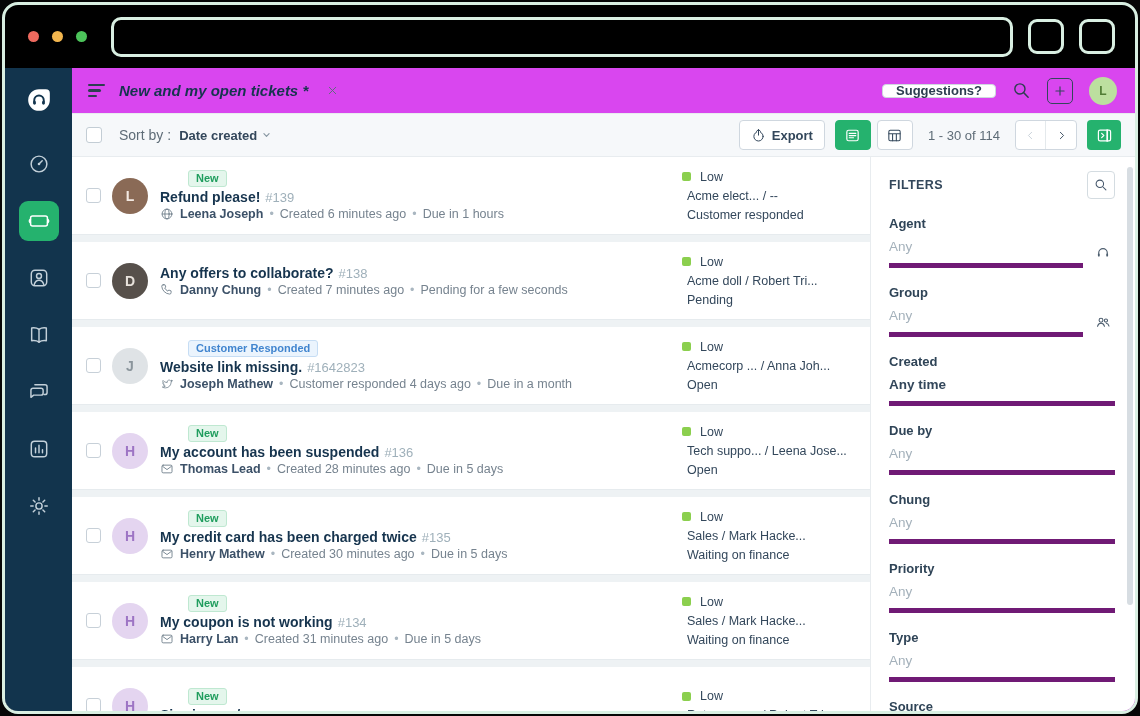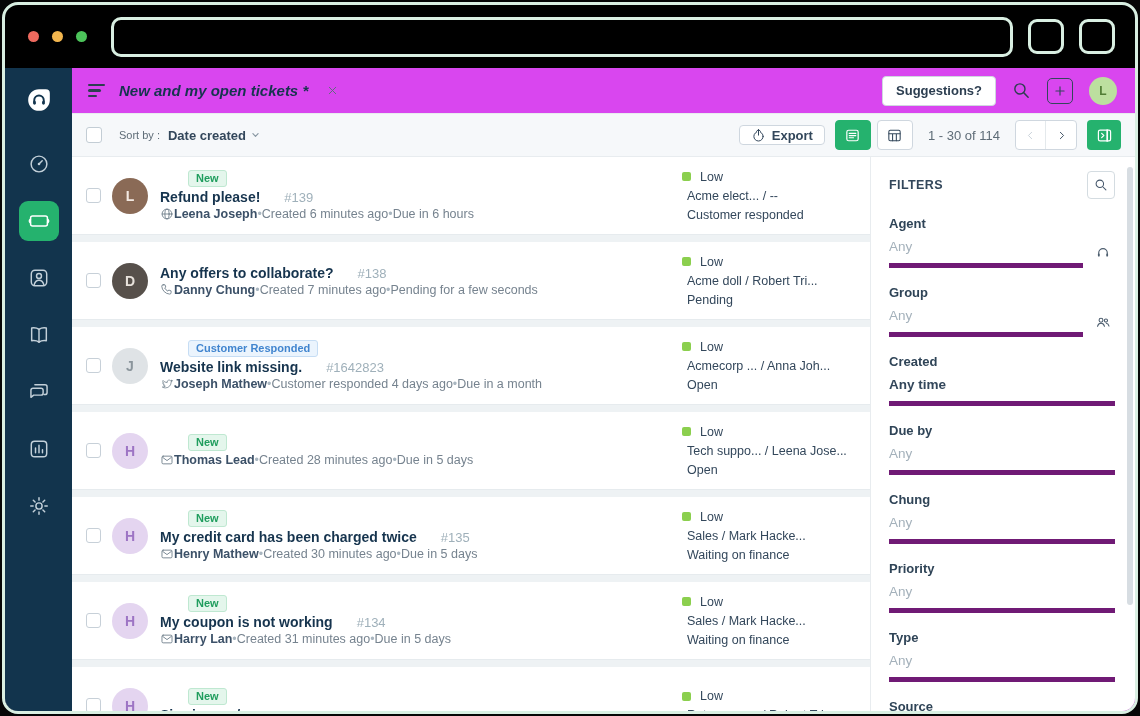--- a/index.html
+++ b/index.html
@@ -29,37 +29,37 @@
   .nav-item.active{background:var(--green);color:#fff;}
 
   .main{flex:1;display:flex;flex-direction:column;min-width:0;background:#d946ef;}
   .topbar{height:46px;flex:0 0 auto;border-bottom:1px solid var(--line);display:flex;align-items:center;padding:0 18px 0 16px;gap:14px;}
   .flt-icon{display:flex;flex-direction:column;gap:3px;}
   .flt-icon i{display:block;height:2.4px;background:#2c3e50;border-radius:2px;}
   .flt-icon i:nth-child(1){width:17px;} .flt-icon i:nth-child(2){width:13px;} .flt-icon i:nth-child(3){width:9px;}
   .page-title{font-size:15px;font-style:italic;font-weight:600;color:#16344e;white-space:nowrap;}
   .close-x{color:#5f6d7a;margin-left:4px;cursor:pointer;} .close-x svg{width:13px;height:13px;}
   .topbar-right{margin-left:auto;display:flex;align-items:center;gap:16px;}
-  .sugg-btn{height:30px;padding:0 13px;border:1px solid #cfd7df;border-radius:4px;background:#fff;
+  .sugg-btn{height:14px;padding:0 13px;border:1px solid #cfd7df;border-radius:4px;background:#fff;
     font-size:13px;font-weight:bold;color:#2c3e50;display:flex;align-items:center;cursor:pointer;}
   .search-top{color:#2c3e50;cursor:pointer;} .search-top svg{width:19px;height:19px;}
   .plus-btn{width:26px;height:26px;border:1.6px solid #33475b;border-radius:5px;color:#33475b;
     display:flex;align-items:center;justify-content:center;cursor:pointer;}
   .plus-btn svg{width:14px;height:14px;}
   .avatar-btn{width:28px;height:28px;border-radius:50%;background:var(--av-bg,#bcdf9f);color:var(--av-fg,#517d35);
     font-size:12px;font-weight:bold;display:flex;align-items:center;justify-content:center;cursor:pointer;}
 
   .toolbar{height:43px;flex:0 0 auto;background:#f6f8fa;border-bottom:1px solid var(--line);
     display:flex;align-items:center;padding:0 14px;gap:8px;}
   .cb{width:16px;height:16px;border:1px solid #c3cdd5;border-radius:3px;background:#fff;flex:0 0 auto;cursor:pointer;}
-  .sort-label{font-size:11px;color:#5e6c77;margin-left:9px;}
+  .sort-label{font-size:14px;color:#5e6c77;margin-left:9px;}
   .sort-value{font-size:13px;font-weight:bold;color:#33475b;display:flex;align-items:center;gap:5px;cursor:pointer;}
   .chev{color:#8796a1;} .chev svg{width:9px;height:8px;}
   .toolbar-right{margin-left:auto;display:flex;align-items:center;gap:10px;}
-  .export-btn{height:20px;background:#fff;border:1px solid #cfd7df;border-radius:4px;display:flex;align-items:center;
+  .export-btn{height:30px;background:#fff;border:1px solid #cfd7df;border-radius:4px;display:flex;align-items:center;
     gap:6px;padding:0 11px;font-size:13px;font-weight:bold;color:#33475b;cursor:pointer;}
   .export-btn svg{width:15px;height:15px;}
   .view-toggle{display:flex;gap:6px;}
   .vt{width:36px;height:30px;border-radius:4px;border:1px solid #cfd7df;background:#fff;color:#33475b;
     display:flex;align-items:center;justify-content:center;cursor:pointer;}
   .vt svg{width:17px;height:17px;}
   .vt.active{background:var(--green);border-color:var(--green);color:#fff;}
   .range{font-size:13px;color:#5e6c77;margin:0 5px;white-space:nowrap;}
   .pager{display:flex;border:1px solid #cfd7df;border-radius:4px;overflow:hidden;background:#fff;}
   .pg{width:30px;height:28px;display:flex;align-items:center;justify-content:center;cursor:pointer;}
@@ -75,24 +75,24 @@
   .ticket-row{background:#fff;height:78px;margin-bottom:7px;border-bottom:1px solid #e6ebee;
     display:flex;align-items:center;padding:0 8px 0 14px;cursor:pointer;}
   .row-cb{width:15px;height:15px;border:1px solid #c7d0d8;border-radius:3px;background:#fff;flex:0 0 auto;cursor:pointer;}
   .avatar{width:36px;height:36px;border-radius:50%;margin:0 12px 0 11px;flex:0 0 auto;
     display:flex;align-items:center;justify-content:center;font-size:14px;font-weight:bold;}
   .t-main{flex:1;min-width:0;display:flex;flex-direction:column;justify-content:center;gap:2px;}
   .badge{display:none;font-size:11px;font-weight:bold;padding:1px 7px 2px;border-radius:3px;width:fit-content;white-space:nowrap;margin-left:28px;}
   .badge.show{display:inline-block;}
   .badge.new{color:#1f9d5d;background:#e4f6ec;border:1px solid #bfe8d1;}
   .badge.responded{color:#4185cf;background:#ebf4fd;border:1px solid #c6ddf4;}
-  .t-title-line{display:flex;align-items:baseline;gap:24px;white-space:nowrap;overflow:hidden;}
+  .t-title-line{display:flex;align-items:baseline;gap:5px;white-space:nowrap;overflow:hidden;}
   .t-title{font-size:14px;font-weight:bold;color:#16344e;}
   .t-id{font-size:13px;color:#9fb0ba;}
-  .t-meta{display:flex;align-items:center;font-size:12.5px;color:var(--muted);white-space:nowrap;overflow:hidden;}
+  .t-meta{display:flex;align-items:center;gap:6px;font-size:12.5px;color:var(--muted);white-space:nowrap;overflow:hidden;}
   .t-meta .src{color:#6b7c88;flex:0 0 auto;} .t-meta .src svg{width:14px;height:14px;}
   .t-meta .req{font-weight:bold;color:#3c5168;}
   .dot{color:#a9b6c0;}
   .t-side{width:182px;flex:0 0 auto;display:flex;flex-direction:column;gap:5px;}
   .side-line{display:flex;align-items:center;gap:7px;font-size:12.5px;color:#33475b;white-space:nowrap;cursor:pointer;}
   .side-line .li{color:#5e6c77;flex:0 0 auto;display:flex;}
   .prio-dot{width:9px;height:9px;border-radius:2px;background:var(--prio);flex:0 0 auto;margin:0 2px;}
 
   .filters{width:265px;flex:0 0 auto;border-left:1px solid var(--line);background:#fff;position:relative;
     padding:14px 20px 0 18px;overflow:hidden;}
@@ -317,21 +317,21 @@
                     <svg viewBox="0 0 24 24" fill="none" stroke="currentColor" stroke-width="1.5" stroke-linecap="round" stroke-linejoin="round">
                       <circle cx="12" cy="12" r="8.4"></circle>
                       <path d="M3.6 12h16.8"></path>
                       <ellipse cx="12" cy="12" rx="3.6" ry="8.4"></ellipse>
                     </svg>
                   </span>
         <span class="req">Leena Joseph</span>
       <span class="dot">•</span>
                   <span>Created 6 minutes ago</span>
                   <span class="dot">•</span>
-                  <span>Due in 6 hours</span>
+                  <span>Due in 1 hours</span>
                 </div>
     </div>
     <div class="t-side">
       <div class="side-line">
         <span class="prio-dot"></span>
         <span>Low</span>
         <span class="chev"></span>
       </div>
       <div class="side-line">
         <span class="li"></span>
@@ -423,20 +423,24 @@
         <span>Open</span>
         <span class="chev"></span>
       </div>
     </div>
   </div>
             <div class="ticket-row">
     <span class="row-cb"></span>
     <span class="avatar" style="background: rgb(228, 213, 240); color: rgb(157, 116, 196);">H</span>
     <div class="t-main">
       <span class="badge show new">New</span>
+      <div class="t-title-line">
+        <span class="t-title">My account has been suspended</span>
+        <span class="t-id">#136</span>
+      </div>
       <div class="t-meta">
         <span class="src">
                     <svg viewBox="0 0 24 24" fill="none" stroke="currentColor" stroke-width="1.5" stroke-linecap="round" stroke-linejoin="round">
                       <rect x="3.4" y="5.4" width="17.2" height="13.2" rx="2"></rect>
                       <path d="M4.4 7.4 12 13l7.6-5.6"></path>
                     </svg>
                   </span>
         <span class="req">Thomas Lead</span>
       <span class="dot">•</span>
                   <span>Created 28 minutes ago</span>

